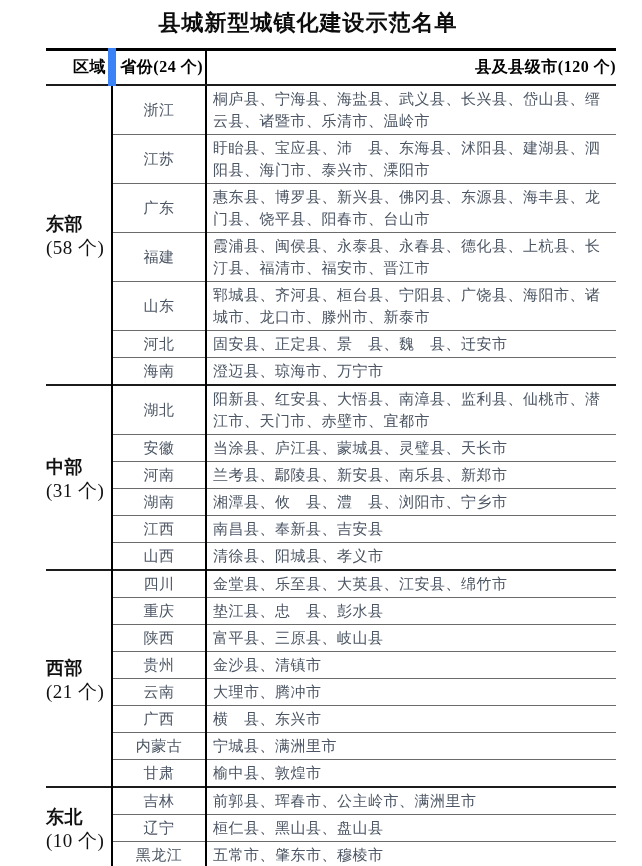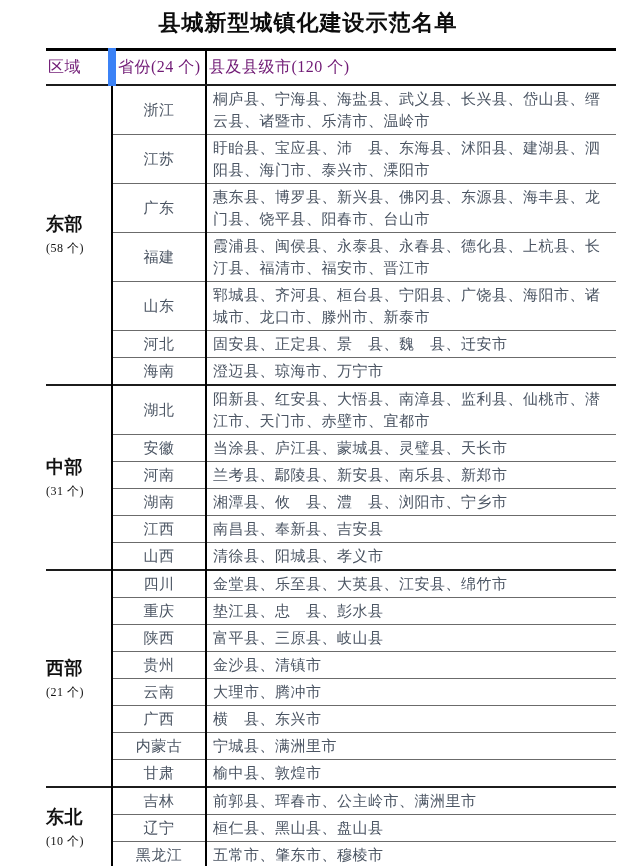--- a/index.html
+++ b/index.html
@@ -31,23 +31,23 @@
     table-layout: fixed;
     border-top: 3px solid #000;
     border-bottom: 3px solid #000;
   }
   col.c-region   { width: 66px; }
   col.c-province { width: 94px; }
   col.c-counties { width: 412px; }
 
   th {
     font-size: 16px;
-    font-weight: normal;
-    color: #701a75;
-    text-align: left;
+    font-weight: bold;
+    color: #000000;
+    text-align: right;
     padding: 6px 2px;
     border-bottom: 2px solid #1c1c1c;
     letter-spacing: 0.5px;
   }
   th.v-left  { border-left: 8px solid #3b82f6; }
   th.v-right { border-left: 2px solid #000; }
 
   td {
     font-size: 15px;
     color: #4b5563;
@@ -60,21 +60,21 @@
     border-right: 2px solid #000;
     color: #111111;
     padding: 0;
   }
   td.region-cell .region-name {
     font-weight: bold;
     font-size: 18px;
     line-height: 26px;
   }
   td.region-cell .region-count {
-    font-size: 12px;
+    font-size: 19px;
     line-height: 22px;
   }
   td.province-cell {
     text-align: center;
     border-right: 2px solid #000;
   }
   td.counties-cell {
     text-align: left;
     padding: 2px 6px;
   }

